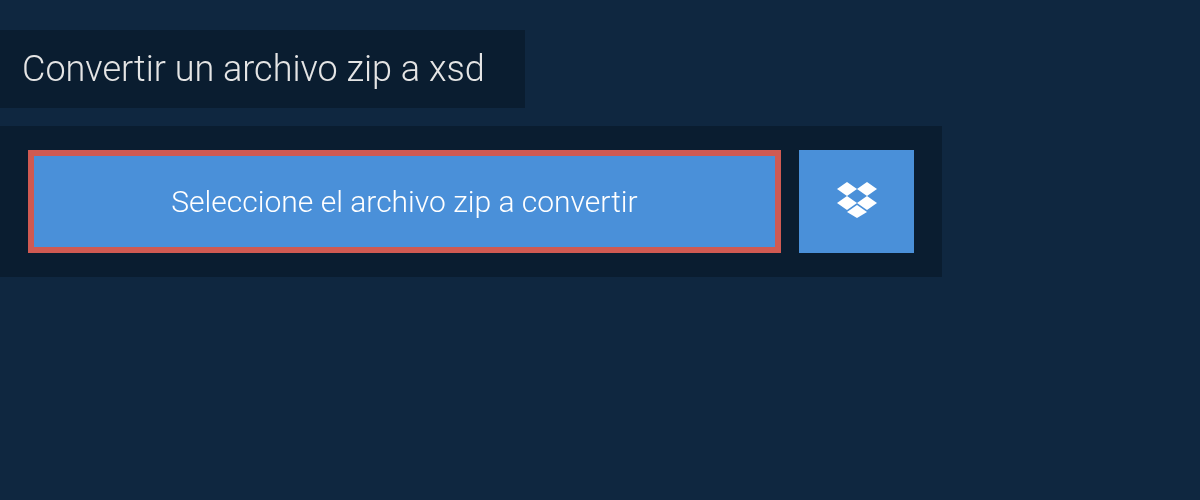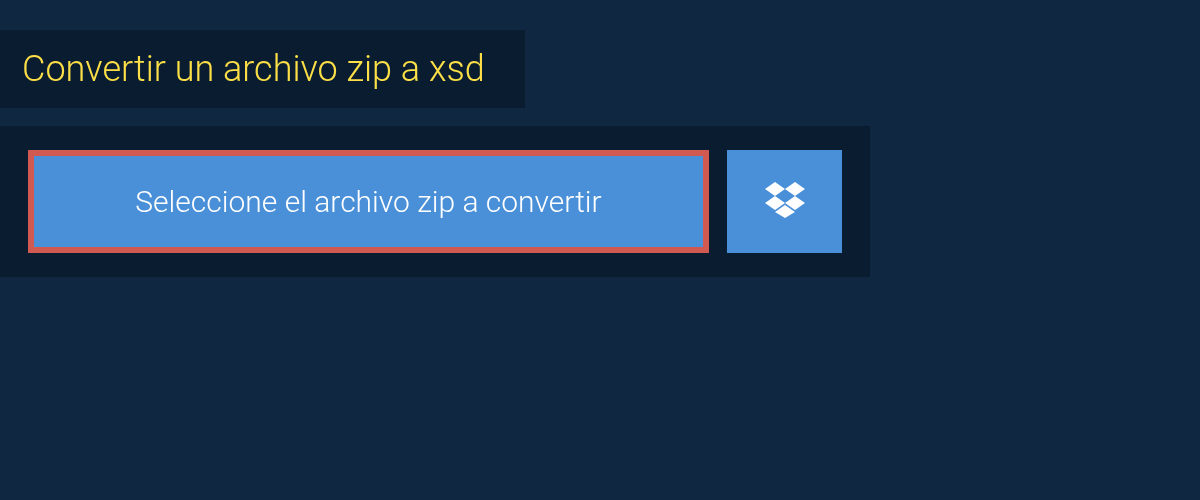--- a/index.html
+++ b/index.html
@@ -14,32 +14,32 @@
       font-family: -apple-system, BlinkMacSystemFont, "Segoe UI", Roboto, Helvetica, Arial, sans-serif;
       overflow: hidden;
     }
     .page-title-container {
       background-color: #0a1d30;
       display: inline-block;
       padding: 18px 40px 18px 22px;
       margin-top: 30px;
     }
     .page-title {
-      color: #fde047;
+      color: #e5e5e5;
       font-size: 36px;
       font-weight: 300;
     }
     .upload-panel {
       background-color: #0a1d30;
       margin-top: 18px;
       padding: 24px 28px;
       display: flex;
       gap: 18px;
       align-items: stretch;
-      width: 870px;
+      width: 942px;
     }
     .select-file-button {
       border: 6px solid #d05a52;
       background-color: #4a90d9;
       color: #ffffff;
       font-size: 30px;
       font-weight: 300;
       padding: 28px 36px;
       cursor: pointer;
       display: flex;

